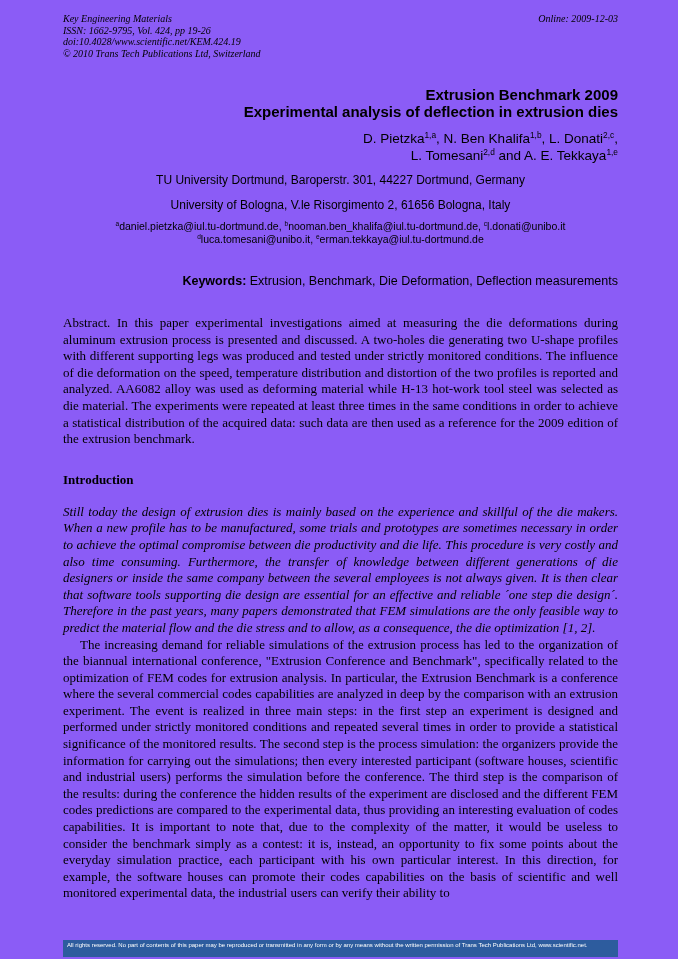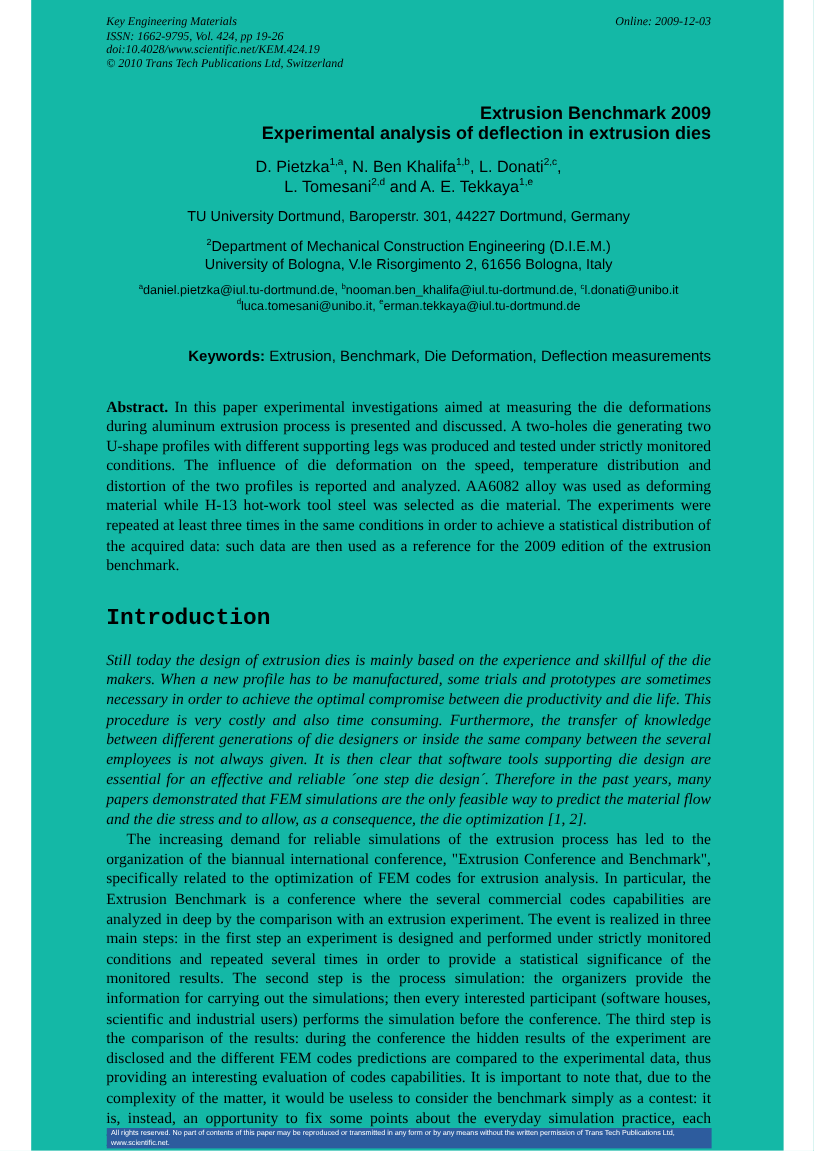--- a/index.html
+++ b/index.html
@@ -1,63 +1,63 @@
 <!DOCTYPE html>
 <html><head>
 <meta charset="utf-8">
 <style>
   * { margin: 0; padding: 0; box-sizing: border-box; }
   html, body { background: #ffffff; }
   .page {
     position: relative;
-    width: 627px;
+    width: 678px;
     height: 959px;
     margin: 0 auto;
-    background: #14b8a6;
+    background: #8b5cf6;
     color: #000000;
     font-family: "Liberation Serif", serif;
     overflow: hidden;
   }
   .content { padding: 13px 60px 0 63px; }
 
   
   .head-row { display: flex; justify-content: space-between; align-items: flex-start; }
   .head-left div, .head-right {
     font-style: italic;
     font-size: 10px;
     line-height: 11.5px;
     white-space: nowrap;
   }
 
   
   .sans { font-family: "Liberation Sans", sans-serif; }
   .title-block { margin-top: 27px; text-align: right; }
   .title-block div { font-weight: bold; font-size: 15px; line-height: 17px; }
 
-  .authors { margin-top: 10px; text-align: center; font-size: 13.5px; line-height: 17px; }
+  .authors { margin-top: 10px; text-align: right; font-size: 13.5px; line-height: 17px; }
   .authors sup { font-size: 62%; line-height: 0; }
 
   .affiliation { margin-top: 9px; text-align: center; font-size: 12px; line-height: 15.5px; }
   .affiliation sup { font-size: 62%; line-height: 0; }
 
   .emails { margin-top: 7px; text-align: center; font-size: 10.5px; line-height: 13px; }
   .emails sup { font-size: 62%; line-height: 0; }
 
   .keywords { margin-top: 27px; font-size: 12.5px; line-height: 16px; text-align: right; }
   .keywords .kw-label { font-weight: bold; }
 
   
   .para {
     font-size: 13px;
     line-height: 16.6px;
     text-align: justify;
   }
   .abstract { margin-top: 26px; }
-  .abstract .ab-label { font-weight: bold; }
-  .section-heading { margin-top: 24px; font-weight: bold; font-size: 19px; font-family: Liberation Mono, monospace; }
+  .abstract .ab-label { font-weight: normal; }
+  .section-heading { margin-top: 24px; font-weight: bold; font-size: 13px; }
   .p1 { margin-top: 16px; font-style: italic; }
   .p2 { text-indent: 17px; }
 
   
   .footer-bar {
     position: absolute;
     left: 63px;
     right: 60px;
     bottom: 2px;
     height: 17px;
@@ -94,21 +94,20 @@
     <div class="authors sans">
       <div><span>D. Pietzka</span><sup>1,a</sup><span>, N. Ben Khalifa</span><sup>1,b</sup><span>, L. Donati</span><sup>2,c</sup><span>,</span></div>
       <div><span>L. Tomesani</span><sup>2,d</sup><span> and A. E. Tekkaya</span><sup>1,e</sup></div>
     </div>
 
     <div class="affiliation sans">
       <div><span>TU University Dortmund, Baroperstr. 301, 44227 Dortmund, Germany</span></div>
     </div>
 
     <div class="affiliation sans">
-      <div><sup>2</sup><span>Department of Mechanical Construction Engineering (D.I.E.M.)</span></div>
       <div><span>University of Bologna, V.le Risorgimento 2, 61656 Bologna, Italy</span></div>
     </div>
 
     <div class="emails sans">
       <div><sup>a</sup><span>daniel.pietzka@iul.tu-dortmund.de, </span><sup>b</sup><span>nooman.ben_khalifa@iul.tu-dortmund.de, </span><sup>c</sup><span>l.donati@unibo.it</span></div>
       <div><sup>d</sup><span>luca.tomesani@unibo.it, </span><sup>e</sup><span>erman.tekkaya@iul.tu-dortmund.de</span></div>
     </div>
 
     <div class="keywords sans">
       <span class="kw-label">Keywords:</span><span> Extrusion, Benchmark, Die Deformation, Deflection measurements</span>

